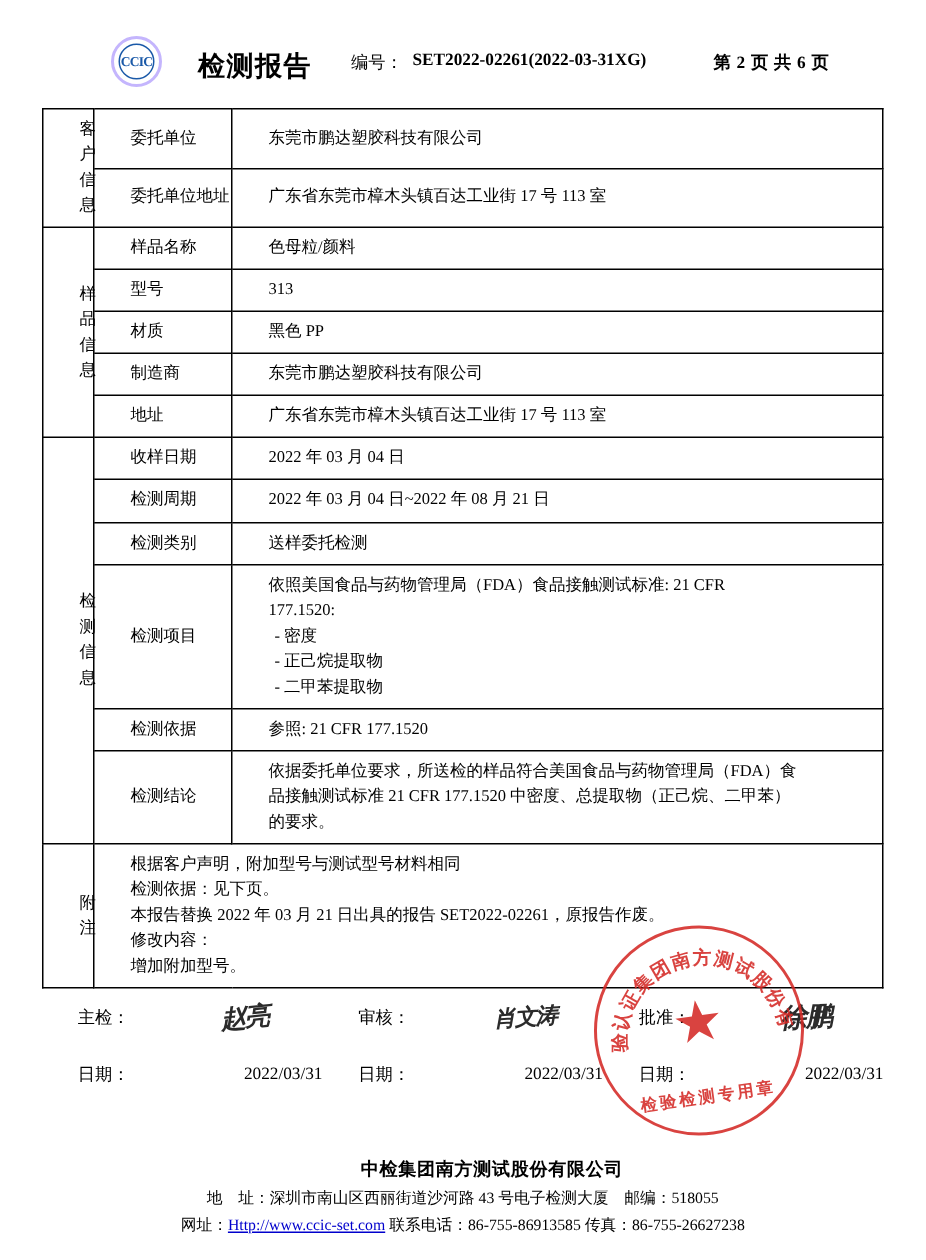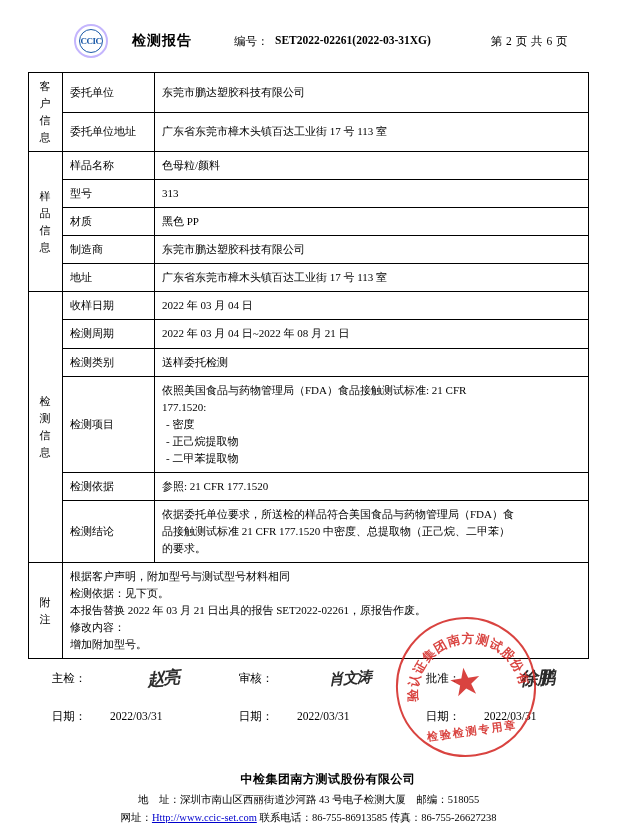--- a/index.html
+++ b/index.html
@@ -57,56 +57,56 @@
     font-family: "Liberation Serif", serif;
     font-size: 9px;
     font-weight: bold;
     color: #1a59a8;
     letter-spacing: -0.5px;
   }
   .hdr-title {
     position: absolute;
     left: 104px;
     top: 14px;
-    font-size: 14px;
+    font-size: 18px;
     font-weight: bold;
     letter-spacing: 1px;
   }
   .hdr-no-label {
     position: absolute;
     left: 206px;
     top: 16px;
     font-size: 11.5px;
   }
   .hdr-no-value {
     position: absolute;
     left: 247px;
     top: 16px;
     font-size: 11.5px;
     font-weight: bold;
   }
   .hdr-page {
     position: absolute;
-    right: 21px;
+    right: 36px;
     top: 16px;
     font-size: 11.5px;
-    font-weight: normal;
+    font-weight: bold;
     letter-spacing: 0.5px;
   }
 
   
   table.main {
     width: 561px;
     border-collapse: collapse;
     margin-top: 12px;
     table-layout: fixed;
   }
   table.main td {
     border: 1px solid #000;
-    padding: 5px 7px;
+    padding: 5px 24px;
     font-size: 11px;
     line-height: 1.55;
     vertical-align: middle;
   }
   td.section {
     width: 34px;
     text-align: center;
     vertical-align: middle;
     font-size: 11.5px;
     letter-spacing: 1px;
@@ -160,21 +160,21 @@
     display: inline-block;
   }
   .hand2 {
     font-size: 15px;
     transform: rotate(-4deg);
   }
   .hand3 {
     font-size: 18px;
     transform: rotate(-3deg);
   }
-  .date-val { text-align: left; font-size: 11.5px; }
+  .date-val { text-align: right; font-size: 11.5px; }
 
   
   .stamp {
     position: absolute;
     left: 396px;
     top: 617px;
     width: 140px;
     height: 140px;
     border-radius: 50%;
     border: 2.5px solid #d42a26;

